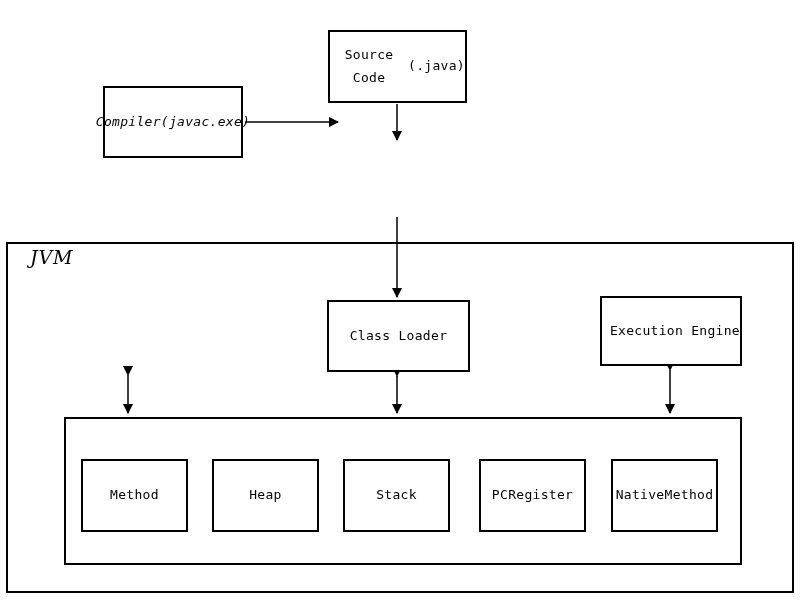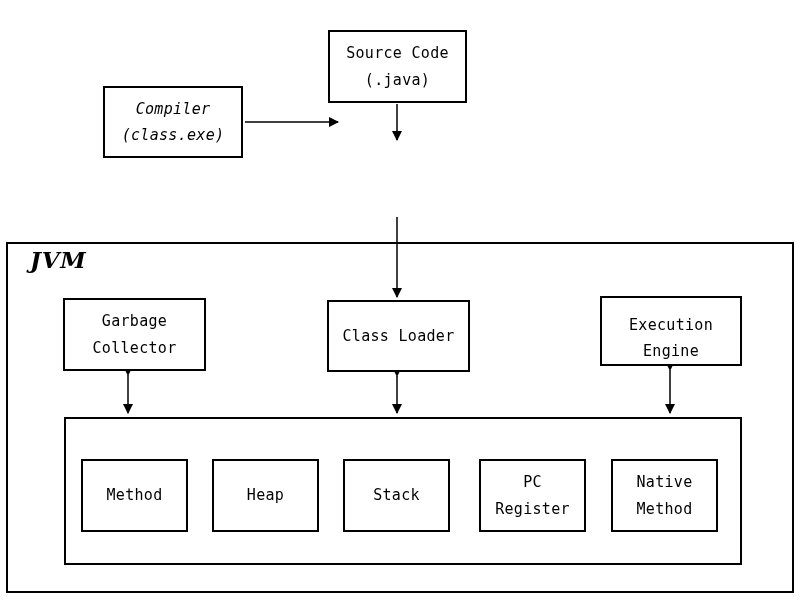--- a/index.html
+++ b/index.html
@@ -3,32 +3,32 @@
 <meta charset="utf-8">
 <style>
   html,body{margin:0;padding:0;background:#ffffff;}
   #canvas{
     position:relative;width:803px;height:603px;background:#ffffff;
     font-family:"DejaVu Sans Mono","Liberation Mono",monospace;color:#000;
     overflow:hidden;
   }
   .box{
     position:absolute;border:2px solid #000;background:#fff;
-    display:flex;flex-direction:column;align-items:center;justify-content:center;
-    text-align:center;font-size:15px;line-height:1.75;box-sizing:border-box;
+    display:flex;flex-direction:row;align-items:center;justify-content:center;
+    text-align:center;font-size:13px;line-height:1.75;box-sizing:border-box;
     letter-spacing:0.3px;
   }
   .container-box{
     position:absolute;border:2px solid #000;background:transparent;box-sizing:border-box;
   }
   .italic-label{
     position:absolute;font-family:"DejaVu Serif","Liberation Serif",serif;
     font-style:italic;letter-spacing:0.8px;white-space:nowrap;
   }
-  #jvm-label{left:30px;top:246px;font-size:23px;font-weight:bold;}
+  #jvm-label{left:30px;top:246px;font-size:19px;}
   #runtime-label{left:96px;top:423px;font-size:17px;}
   svg.wires{position:absolute;left:0;top:0;pointer-events:none;}
 
   
   #source-code       {left:328px;top:30px; width:139px;height:73px;}
   #compiler          {left:103px;top:86px; width:140px;height:72px;font-style:italic;}
   #byte-code         {left:328px;top:143px;width:139px;height:73px;}
   #jvm               {left:6px;  top:242px;width:788px;height:351px;}
   #garbage-collector {left:63px; top:298px;width:143px;height:73px;}
   #class-loader      {left:327px;top:300px;width:143px;height:72px;}
@@ -59,30 +59,27 @@
     <line x1="670" y1="370" x2="670" y2="413" stroke="#000" stroke-width="1.5" marker-start="url(#ah)" marker-end="url(#ah)"></line>
   </svg>
 
   <div class="box" id="source-code">
     <span>Source Code</span>
     <span>(.java)</span>
   </div>
 
   <div class="box" id="compiler">
     <span>Compiler</span>
-    <span>(class.exe)</span>
+    <span>(javac.exe)</span>
   </div>
 
 
   <div class="container-box" id="jvm"></div>
   <div class="italic-label" id="jvm-label">JVM</div>
 
-  <div class="box" id="garbage-collector">
-    <span>Garbage Collector</span>
-  </div>
 
   <div class="box" id="class-loader">
     <span>Class Loader</span>
   </div>
 
   <div class="box" id="execution-engine">
     <span>Execution Engine</span>
   </div>
 
   <div class="container-box" id="runtime-data-access"></div>

